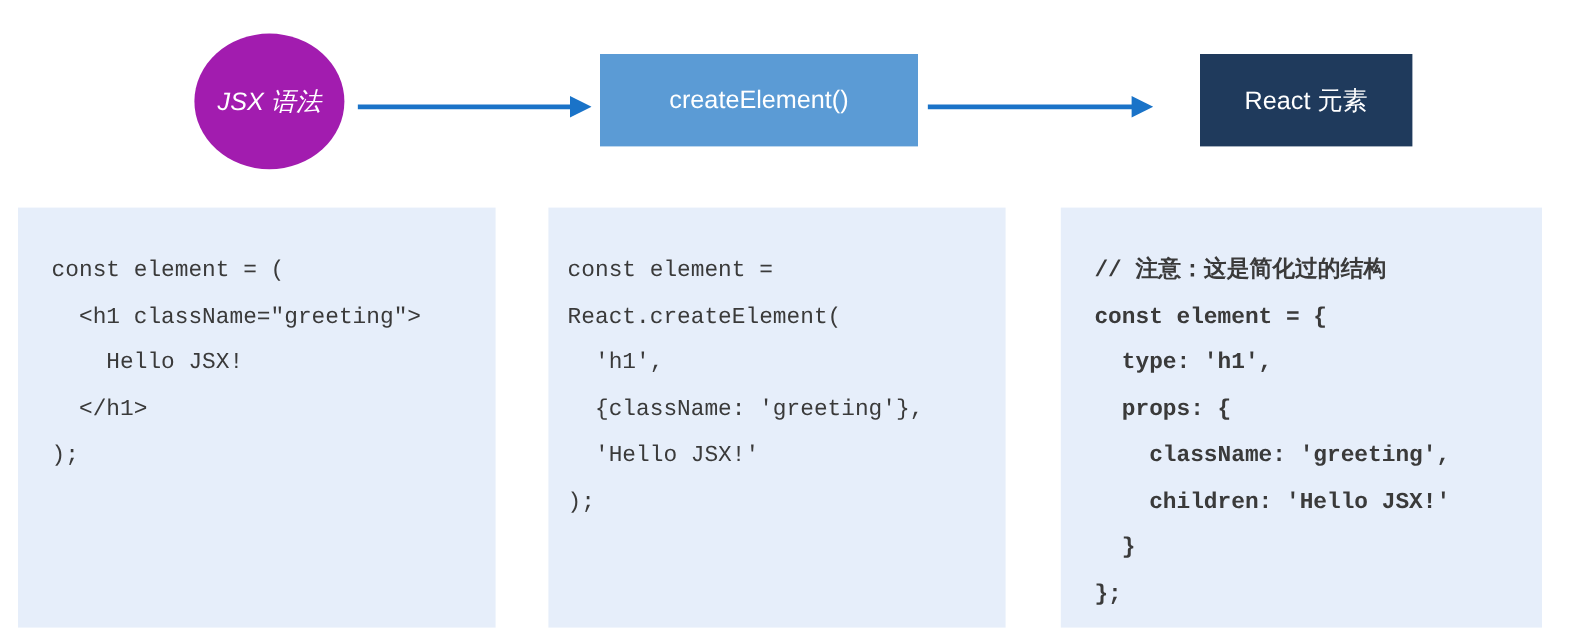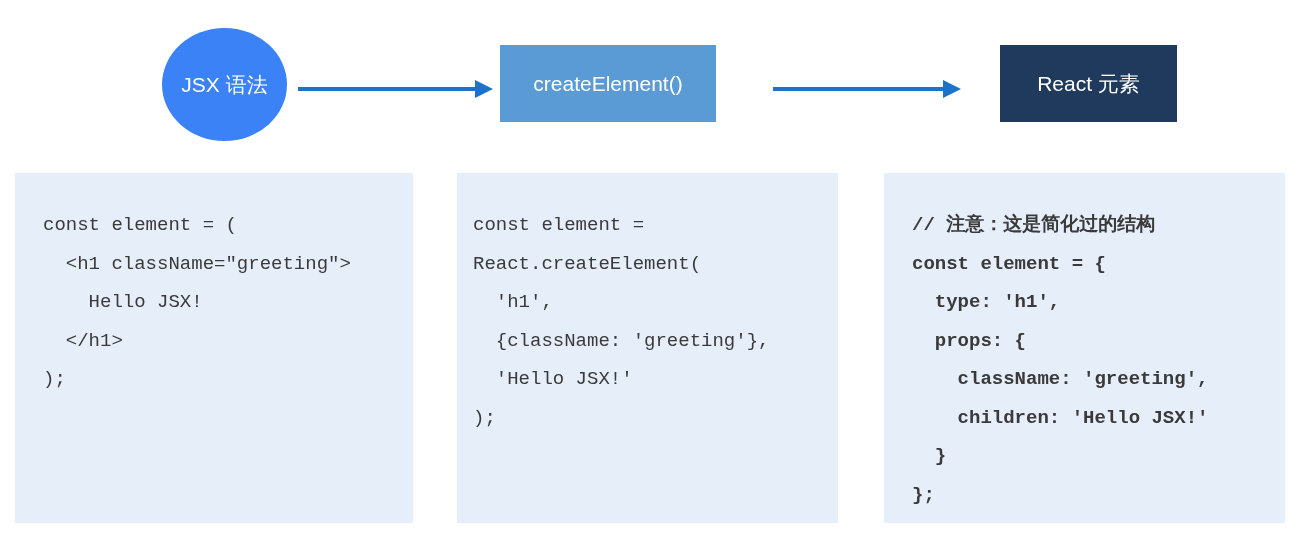--- a/index.html
+++ b/index.html
@@ -24,26 +24,27 @@
     font-size: 21px;
     box-sizing: border-box;
     text-align: center;
   }
   .node-circle {
     left: 162px;
     top: 28px;
     width: 125px;
     height: 113px;
     border-radius: 50%;
-    background: #3b82f6;
+    background: #a21caf;
+    font-style: italic;
   }
   .node-mid {
     left: 500px;
     top: 45px;
-    width: 216px;
+    width: 265px;
     height: 77px;
     background: #5b9bd5;
   }
   .node-dark {
     left: 975px;
     top: 45px;
     width: 177px;
     height: 77px;
     background: #1f3a5c;
     margin-left: 25px;

